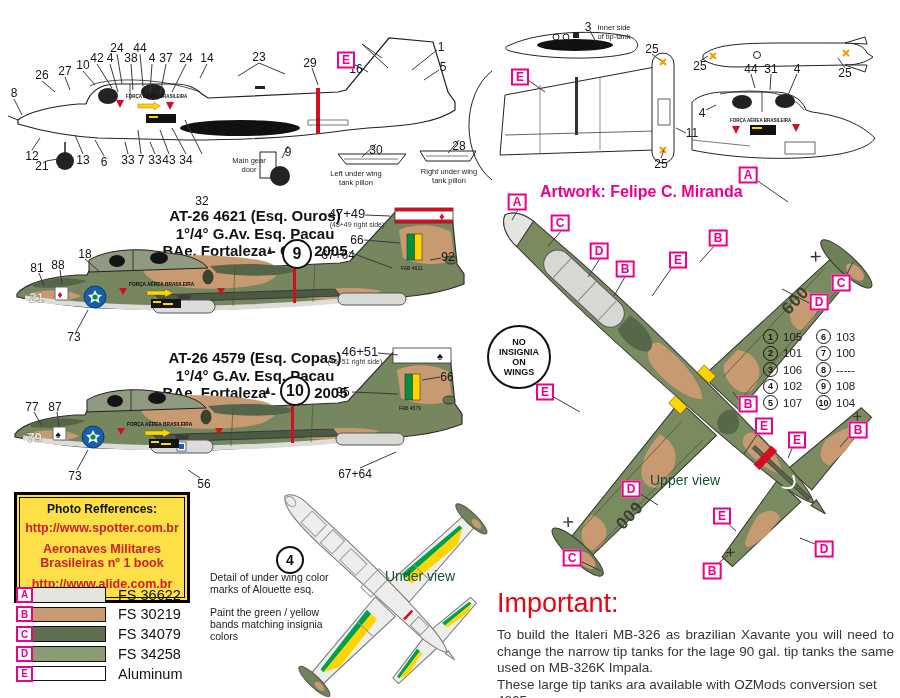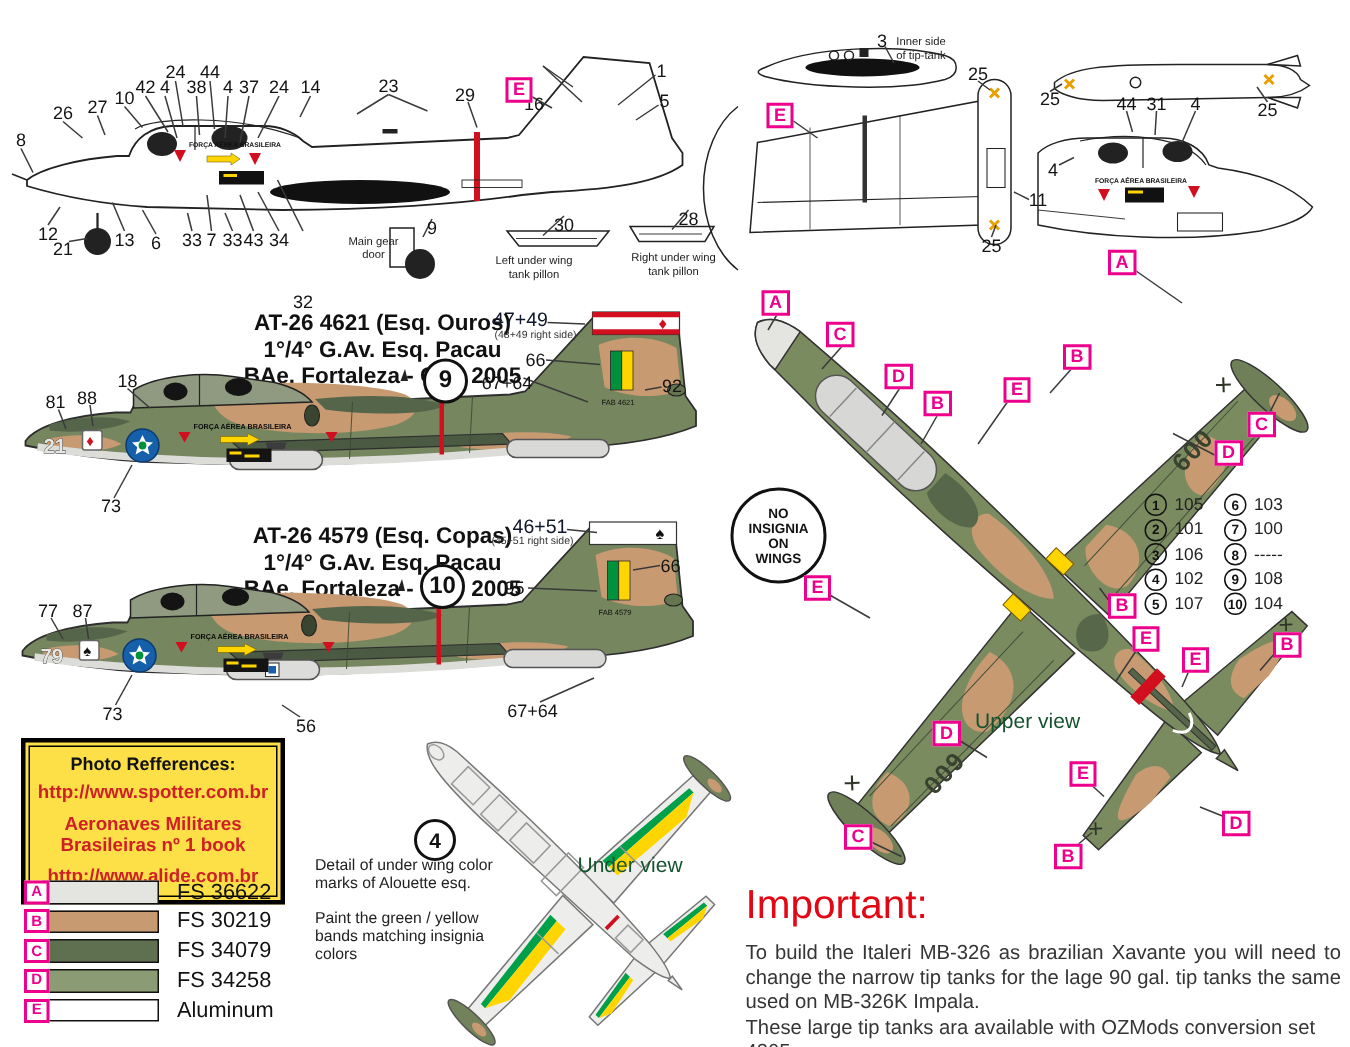--- a/index.html
+++ b/index.html
@@ -50,20 +50,21 @@
   .important{position:absolute;left:497px;top:588px;width:397px;z-index:10;}
   .important h2{margin:0 0 8px 0;font-size:27px;font-weight:normal;color:#e30613;}
   .important p{margin:0;font-size:13.5px;line-height:16.5px;color:#353535;}
   .important p.j{text-align:justify;}
 </style>
 </head>
 <body>
 
 <div class="page">
 
+  <div class="artwork">Artwork: Felipe C. Miranda</div>
 
   <div class="pcap" style="left:90px;top:207px;">AT-26 4621 (Esq. Ouros)
 1°/4° G.Av. Esq. Pacau
 BAe. Fortaleza - CE - 2005</div>
   <div class="bigcirc" style="left:282px;top:239px;">9</div>
   <div class="pcap" style="left:90px;top:349px;">AT-26 4579 (Esq. Copas)
 1°/4° G.Av. Esq. Pacau
 BAe. Fortaleza - CE - 2005</div>
   <div class="bigcirc" style="left:280px;top:376px;">10</div>
 

